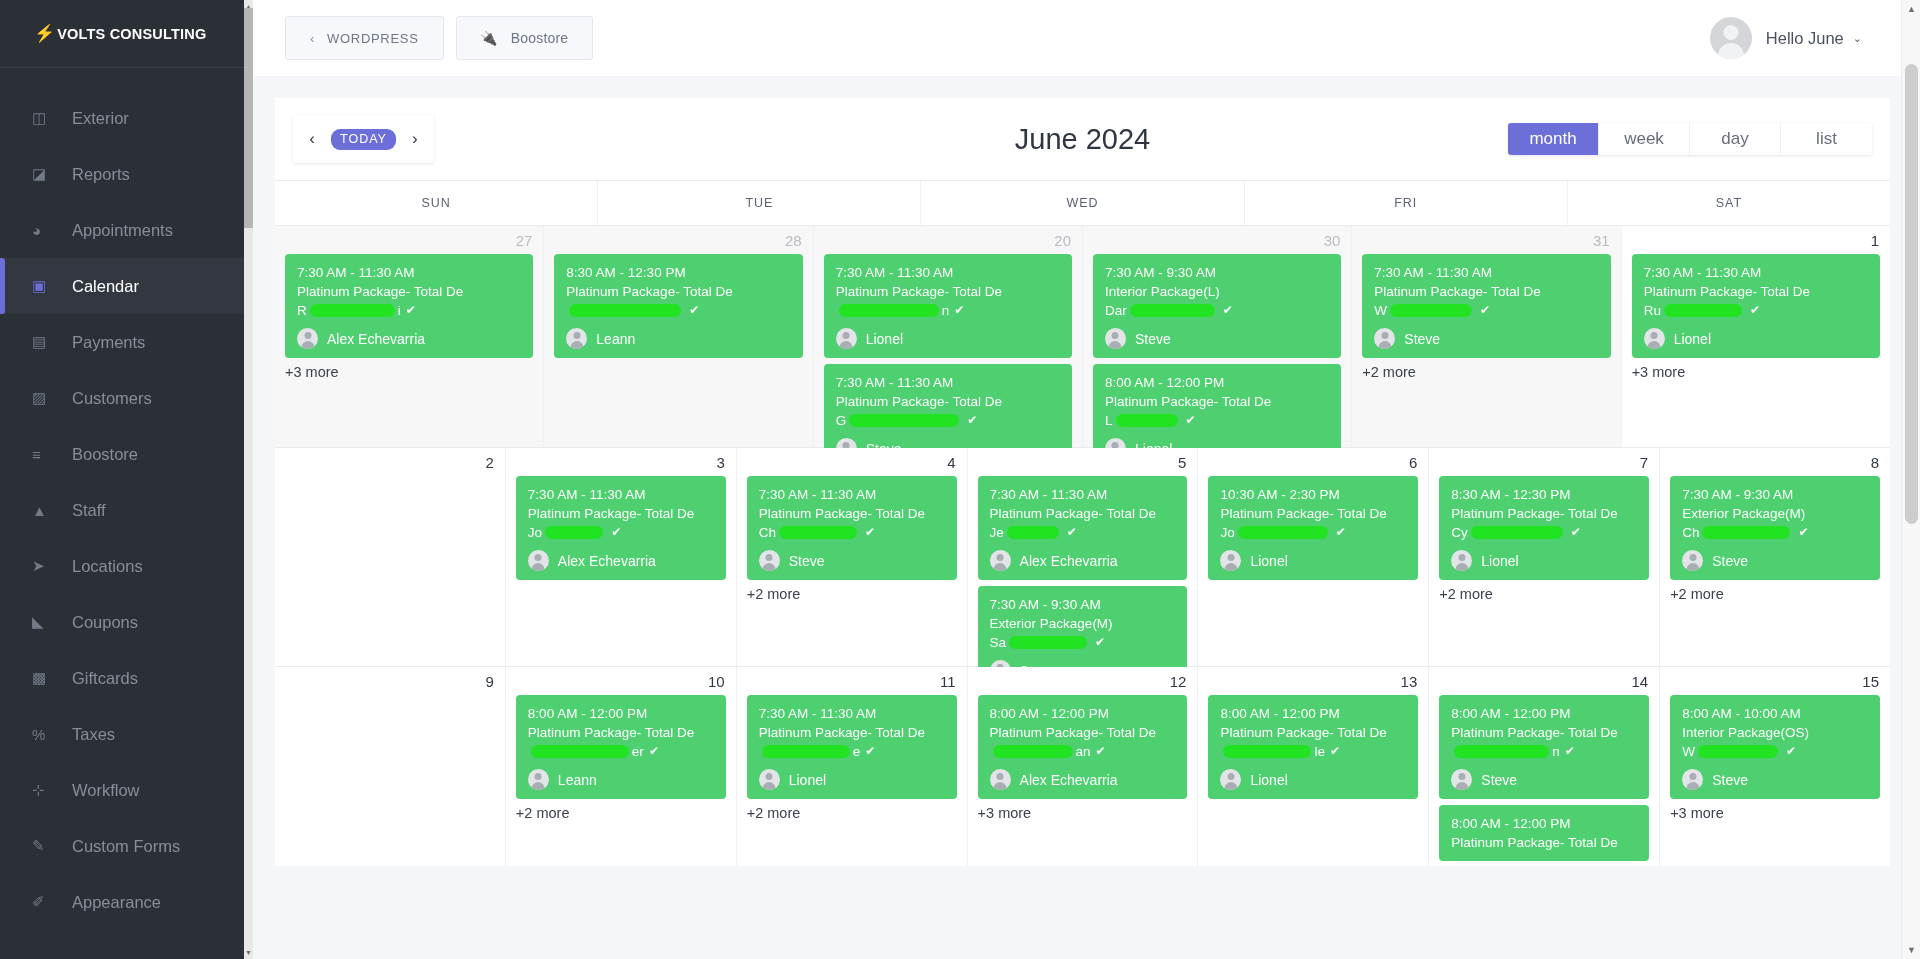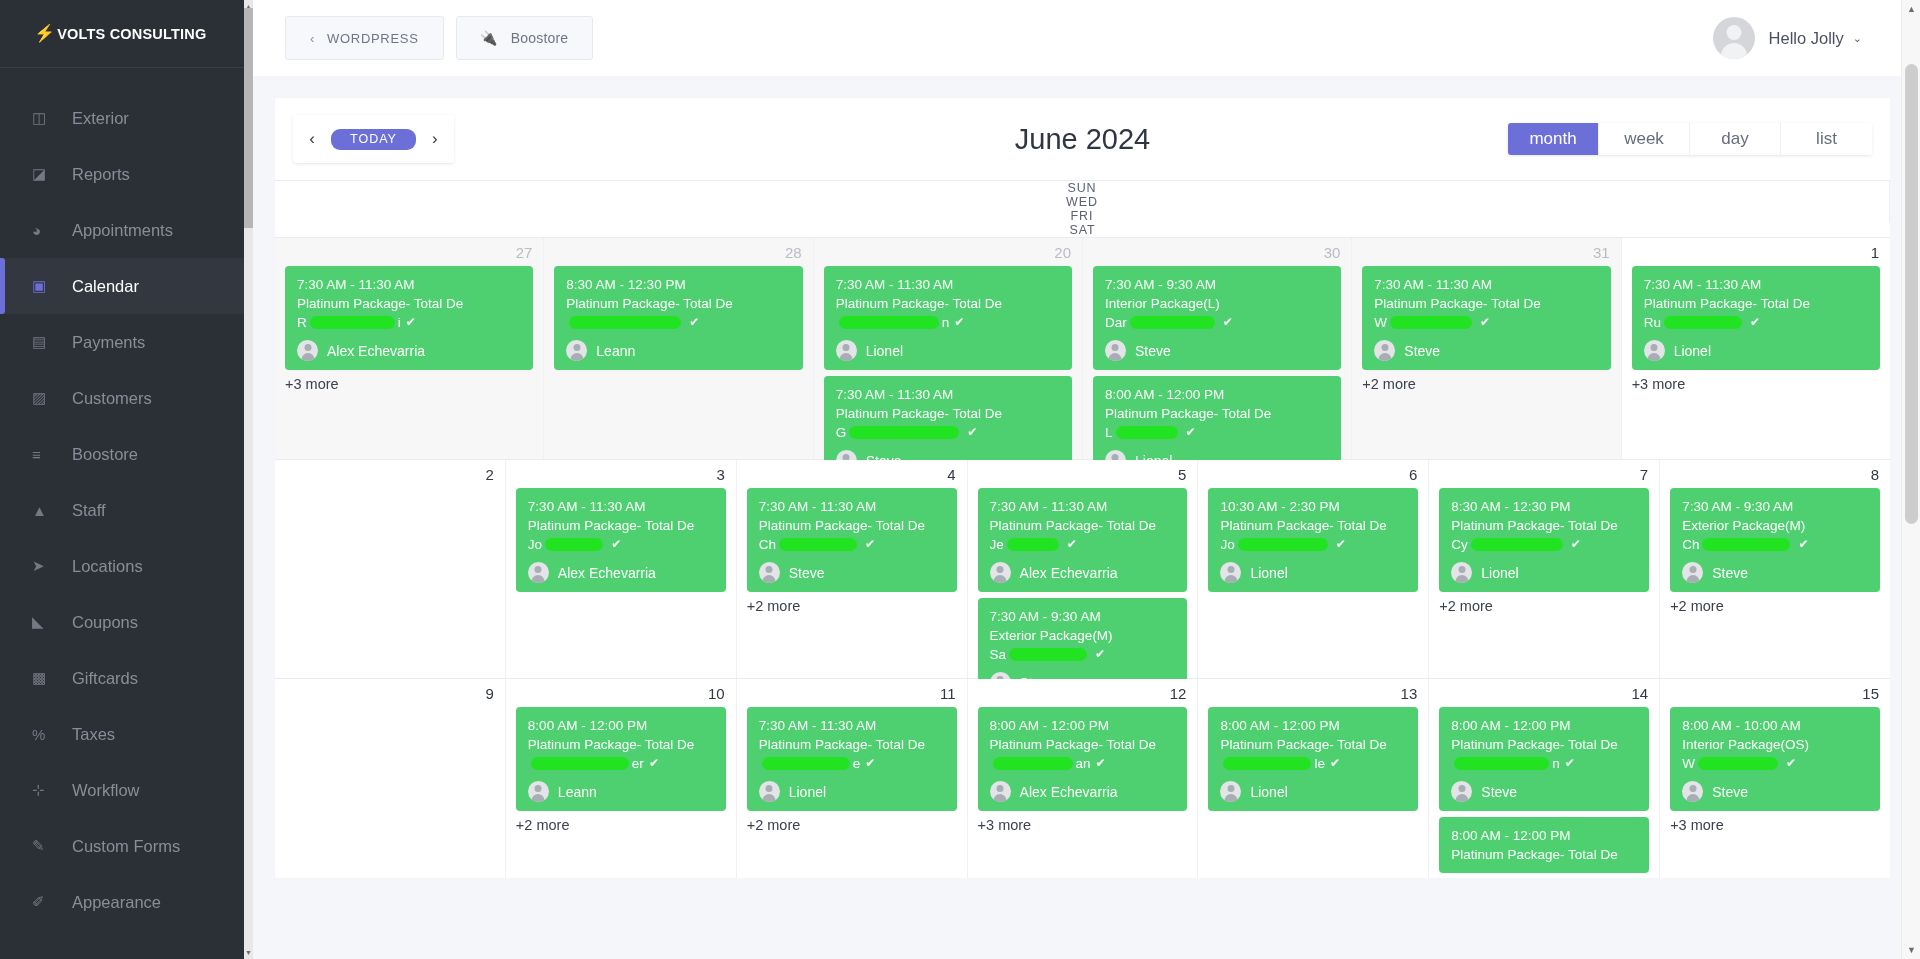--- a/index.html
+++ b/index.html
@@ -132,21 +132,21 @@
     display: flex; align-items: center;
     background: #ffffff; border-radius: 3px;
     box-shadow: 0 1px 3px rgba(40,50,80,.12);
     height: 48px; overflow: hidden;
   }
   .nav-arrow {
     width: 38px; height: 48px; display: flex; align-items: center;
     justify-content: center; color: #333a47; font-size: 17px; cursor: pointer;
   }
   .today-btn {
-    height: 21px; padding: 0 19px; background: #6c6fd8; color: #fff;
+    height: 21px; padding: 0 9px; background: #6c6fd8; color: #fff;
     border-radius: 9px; display: flex; align-items: center;
     font-size: 12.5px; letter-spacing: 1px; cursor: pointer;
   }
   .cal-title {
     position: absolute; left: 0; right: 0; text-align: center;
     font-size: 29px; color: #2f3542; font-weight: normal;
     pointer-events: none;
   }
   .viewgroup {
     margin-left: auto; display: flex;
@@ -154,21 +154,21 @@
     overflow: hidden; z-index: 2;
   }
   .view-btn {
     width: 91px; height: 32px; display: flex; align-items: center;
     justify-content: center; background: #fff; color: #676d7c;
     font-size: 17px; cursor: pointer; border-right: 1px solid #eef0f3;
   }
   .view-btn:last-child { border-right: none; }
   .view-btn.active { background: #6c6fd8; color: #ffffff; }
 
-  .grid-head { display: flex; border-top: 1px solid #e9ebef; background: #fff; flex-direction: column; }
+  .grid-head { display: flex; border-top: 1px solid #e9ebef; background: #fff; }
   .grid-head div {
     flex: 1; height: 44px; display: flex; align-items: center;
     justify-content: center; font-size: 12.5px; color: #5b6271;
     letter-spacing: .9px; border-right: 1px solid #eef0f3;
   }
   .grid-head div:last-child { border-right: none; }
 
   .week { display: flex; border-top: 1px solid #e9ebef; }
   .day {
     flex: 1; min-width: 0; border-right: 1px solid #eef0f3;
@@ -311,21 +311,21 @@
         <span class="chev">‹</span>
         <span>WORDPRESS</span>
       </div>
       <div class="tb-btn">
         <span class="plugico">🔌</span>
         <span class="t2">Boostore</span>
       </div>
 
       <div class="topbar-right">
         <div class="avatar"></div>
-        <span class="hello">Hello Jolly</span>
+        <span class="hello">Hello June</span>
         <span class="hello-caret">⌄</span>
       </div>
     </div>
 
     <div class="cal-wrap">
       <div class="cal-card">
 
         <div class="cal-head">
           <div class="navgroup">
             <div class="nav-arrow">‹</div>
@@ -336,20 +336,21 @@
           <div class="viewgroup" id="views">
               <div class="view-btn active">month</div>
               <div class="view-btn">week</div>
               <div class="view-btn">day</div>
               <div class="view-btn">list</div>
             </div>
         </div>
 
         <div class="grid-head" id="weekdays">
             <div>SUN</div>
+            <div>TUE</div>
             <div>WED</div>
             <div>FRI</div>
             <div>SAT</div>
           </div>
         <div id="weeks">
             <div class="week" style="height: 222px;">
               <div class="day other">
                 <div class="daynum">27</div>
                 <div class="event">
                   <div class="ev-time">7:30 AM - 11:30 AM</div>

